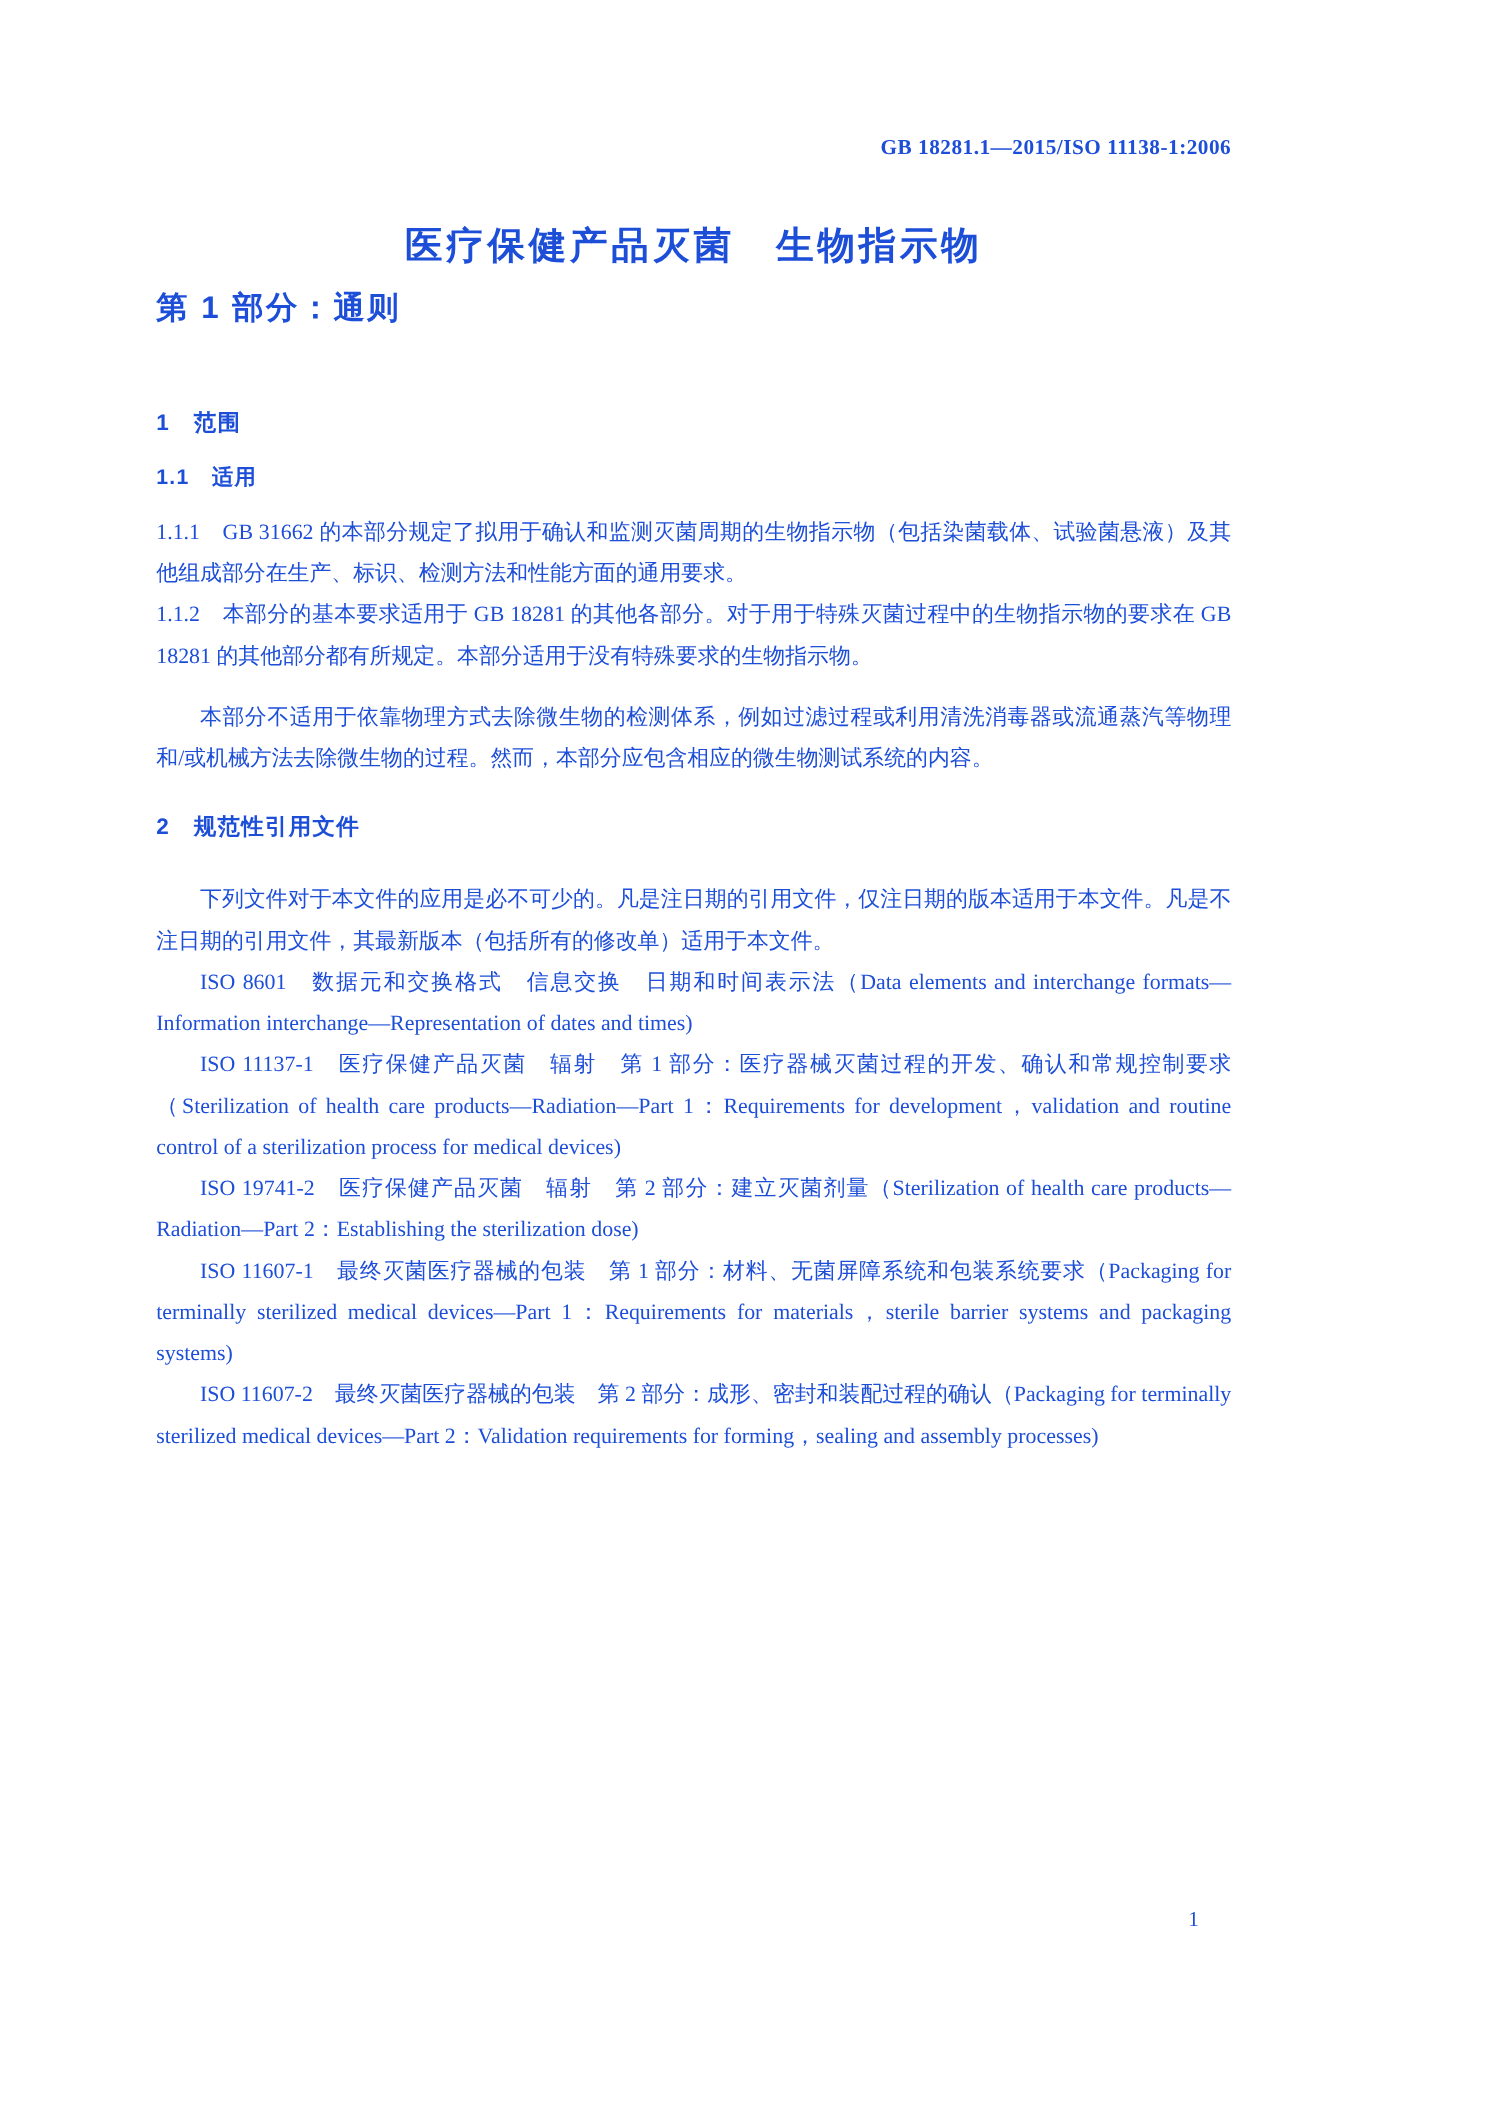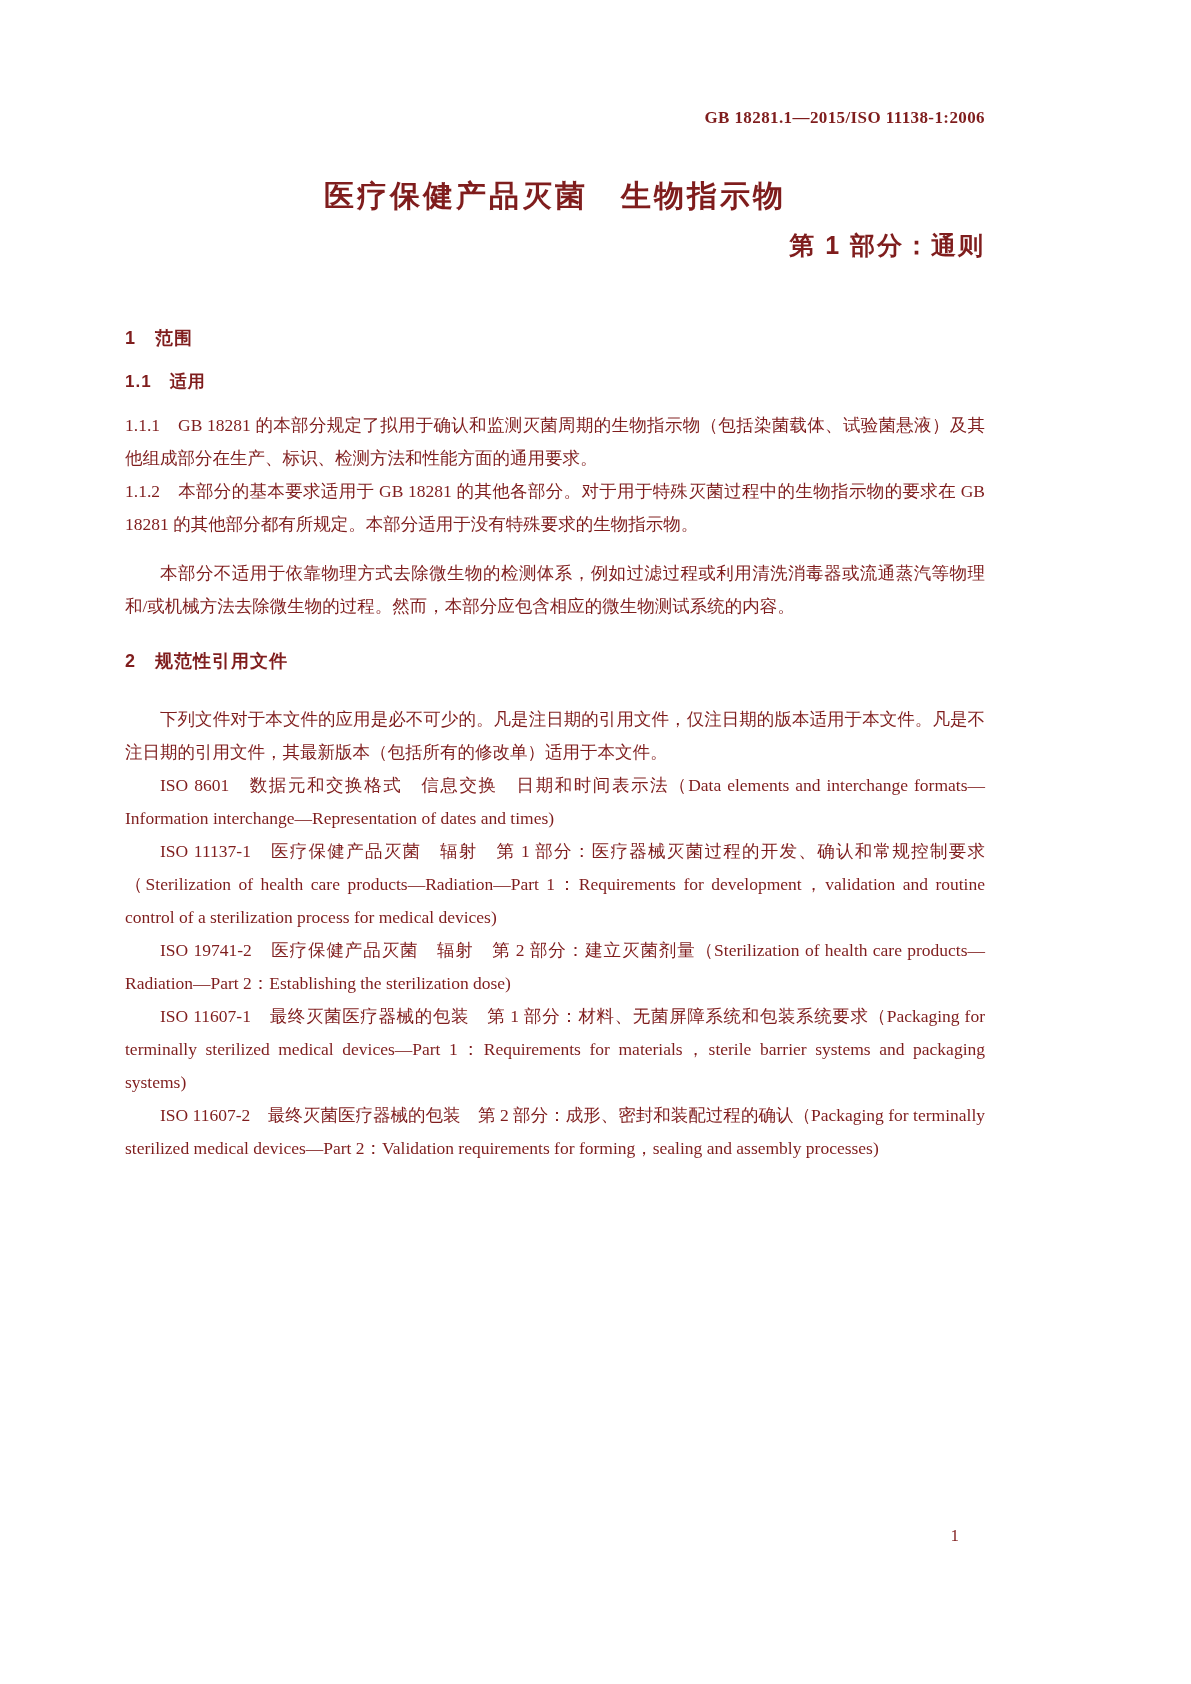--- a/index.html
+++ b/index.html
@@ -3,21 +3,21 @@
 <meta charset="utf-8">
 <style>
   * { margin: 0; padding: 0; box-sizing: border-box; }
   html, body { background: #e9e9e9; }
   .page {
     position: relative;
     width: 1191px;
     height: 1684px;
     margin: 0 auto;
     background: #ffffff;
-    color: #7f1d1d;
+    color: #1d4ed8;
     font-family: "Liberation Serif", "DejaVu Serif", serif;
     overflow: hidden;
   }
   .content {
     position: absolute;
     left: 125px;
     top: 0;
     width: 860px;
   }
   .std-code {
@@ -31,21 +31,21 @@
   .title-main {
     margin-top: 48px;
     text-align: center;
     font-size: 30px;
     font-weight: 700;
     letter-spacing: 3px;
     font-family: "Liberation Sans", "DejaVu Sans", sans-serif;
   }
   .title-sub {
     margin-top: 12px;
-    text-align: right;
+    text-align: left;
     font-size: 25px;
     font-weight: 700;
     letter-spacing: 2px;
     font-family: "Liberation Sans", "DejaVu Sans", sans-serif;
   }
   .h-sec {
     margin-top: 64px;
     font-size: 18px;
     font-weight: 700;
     letter-spacing: 1px;
@@ -87,21 +87,21 @@
     <div class="std-code">GB 18281.1—2015/ISO 11138-1:2006</div>
 
     <h1 class="title-main">医疗保健产品灭菌　生物指示物</h1>
 
     <h2 class="title-sub">第 1 部分：通则</h2>
 
     <h3 class="h-sec">1　范围</h3>
 
     <h4 class="h-sub">1.1　适用</h4>
 
-    <p class="body first">1.1.1　GB 18281 的本部分规定了拟用于确认和监测灭菌周期的生物指示物（包括染菌载体、试验菌悬液）及其他组成部分在生产、标识、检测方法和性能方面的通用要求。</p>
+    <p class="body first">1.1.1　GB 31662 的本部分规定了拟用于确认和监测灭菌周期的生物指示物（包括染菌载体、试验菌悬液）及其他组成部分在生产、标识、检测方法和性能方面的通用要求。</p>
 
     <p class="body">1.1.2　本部分的基本要求适用于 GB 18281 的其他各部分。对于用于特殊灭菌过程中的生物指示物的要求在 GB 18281 的其他部分都有所规定。本部分适用于没有特殊要求的生物指示物。</p>
 
 
     <p class="body first indent">本部分不适用于依靠物理方式去除微生物的检测体系，例如过滤过程或利用清洗消毒器或流通蒸汽等物理和/或机械方法去除微生物的过程。然而，本部分应包含相应的微生物测试系统的内容。</p>
 
     <h3 class="h-sec second">2　规范性引用文件</h3>
 
     <p class="body lead indent">下列文件对于本文件的应用是必不可少的。凡是注日期的引用文件，仅注日期的版本适用于本文件。凡是不注日期的引用文件，其最新版本（包括所有的修改单）适用于本文件。</p>
 

